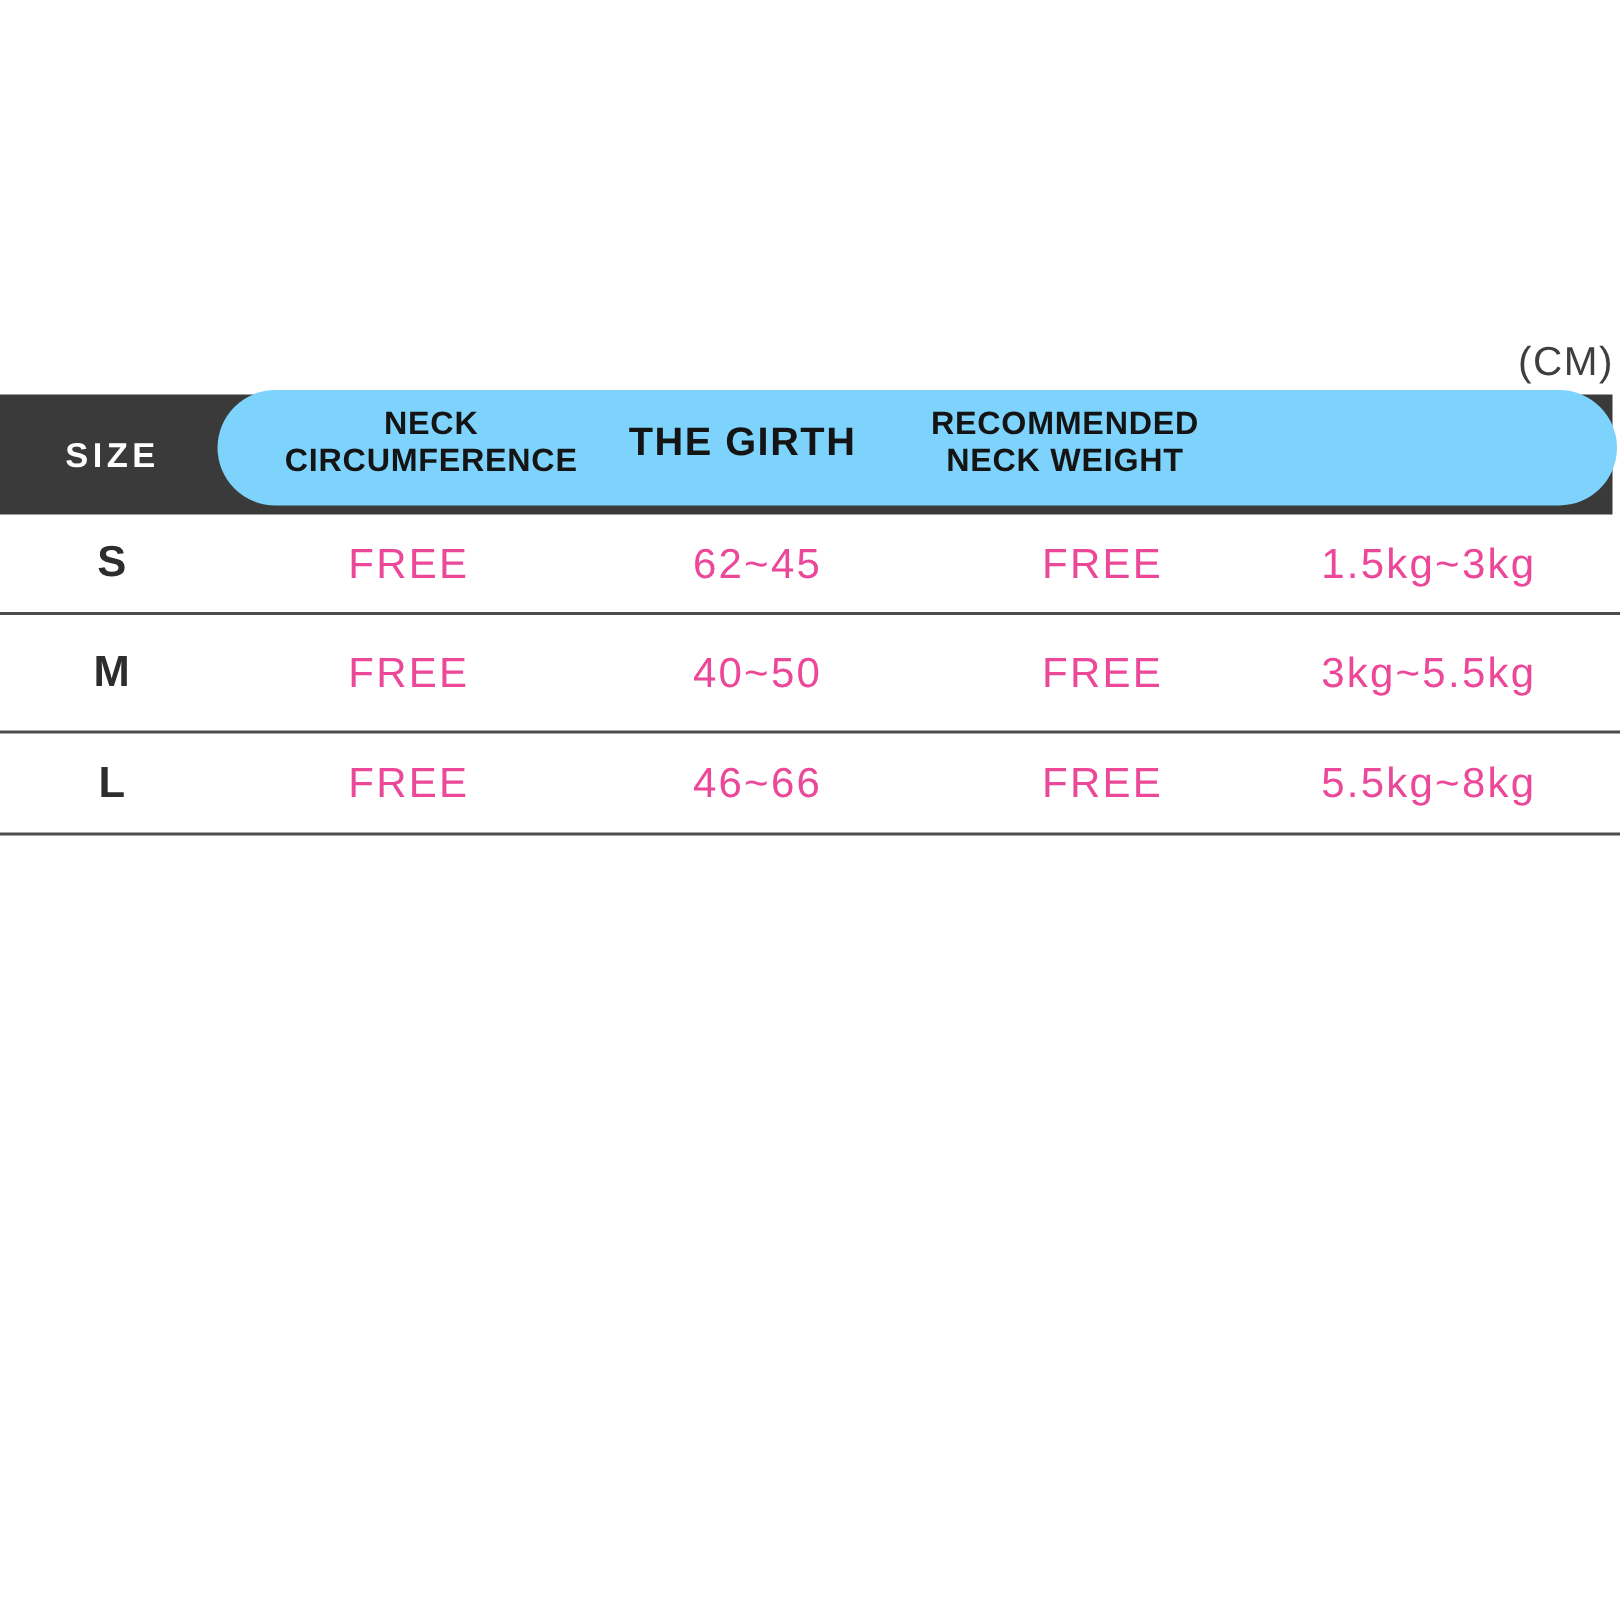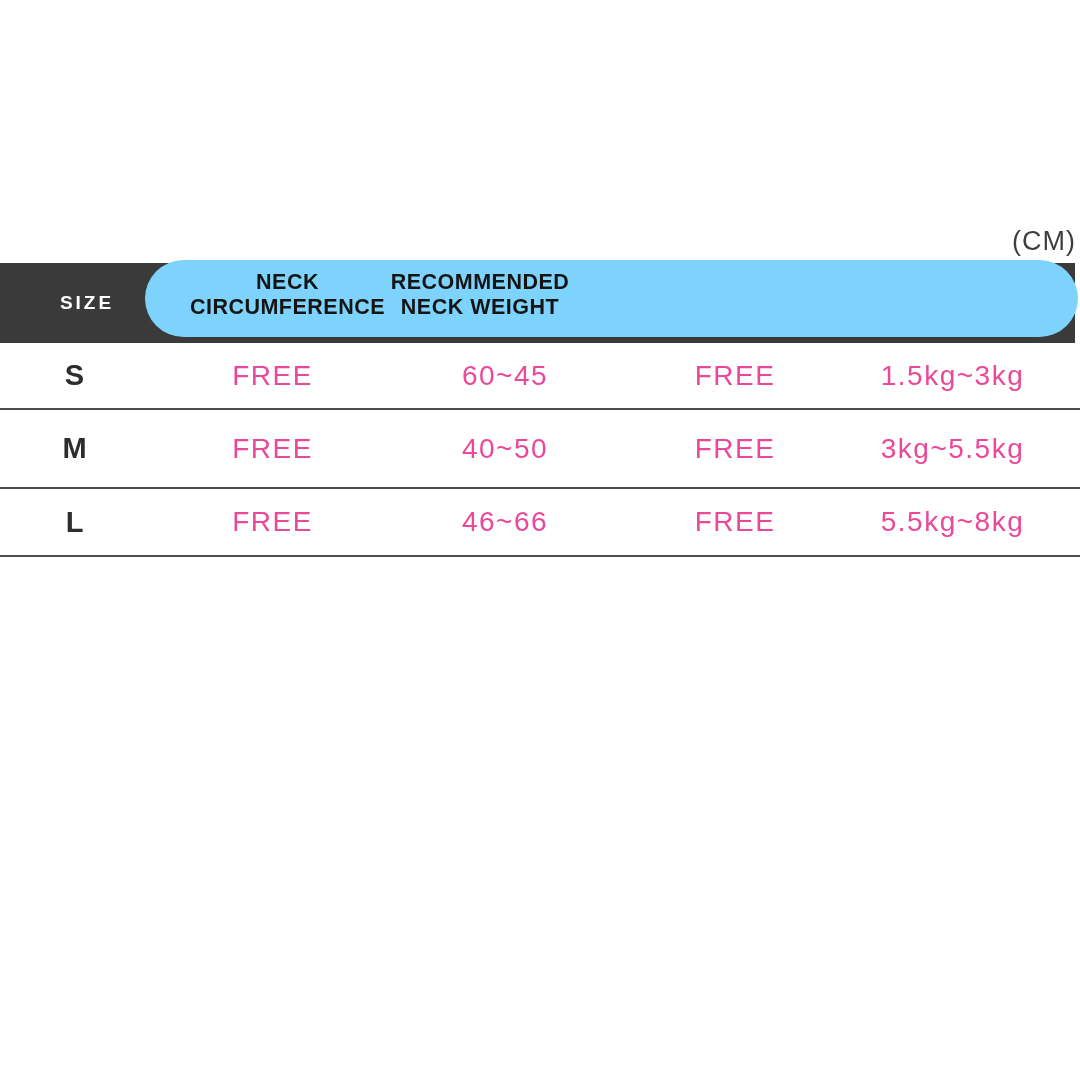--- a/index.html
+++ b/index.html
@@ -38,28 +38,28 @@
   .size-bar {
     position: absolute;
     left: 0;
     top: 3px;              
     width: 1075px;
     height: 80px;          
     background: #3a3a3a;
   }
   .size-label {
     position: absolute;
-    left: 12px;
+    left: 0;
     top: 0;
     width: 150px;
     height: 80px;
     line-height: 80px;
     text-align: center;
     color: #ffffff;
-    font-size: 19px;
+    font-size: 23px;
     font-weight: 700;
     letter-spacing: 3px;
   }
   .header-pill {
     position: absolute;
     left: 145px;
     top: 0;                
     width: 933px;
     height: 77px;          
     background: #7dd3fc;
@@ -126,33 +126,36 @@
 
   <div class="header-band">
     <div class="size-bar">
       <span class="size-label">SIZE</span>
     </div>
     <div class="header-pill">
       <div class="hcell small c1">
         <span>NECK</span>
         <span>CIRCUMFERENCE</span>
       </div>
+      <div class="hcell big c2">
+        <span>THE GIRTH</span>
+      </div>
       <div class="hcell small c4">
         <span>RECOMMENDED</span>
         <span>NECK WEIGHT</span>
       </div>
     </div>
   </div>
 
   <div class="table-body">
 
     <div class="trow r1">
       <div class="tcell size">S</div>
       <div class="tcell c1">FREE</div>
-      <div class="tcell c2">60~45</div>
+      <div class="tcell c2">62~45</div>
       <div class="tcell c3">FREE</div>
       <div class="tcell c4">1.5kg~3kg</div>
     </div>
 
     <div class="trow r2">
       <div class="tcell size">M</div>
       <div class="tcell c1">FREE</div>
       <div class="tcell c2">40~50</div>
       <div class="tcell c3">FREE</div>
       <div class="tcell c4">3kg~5.5kg</div>

